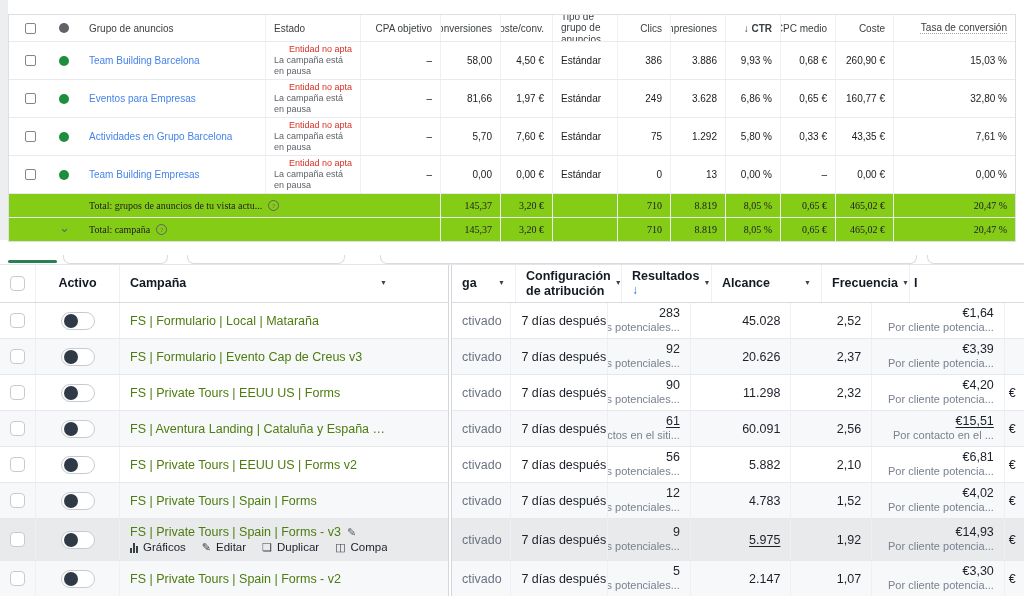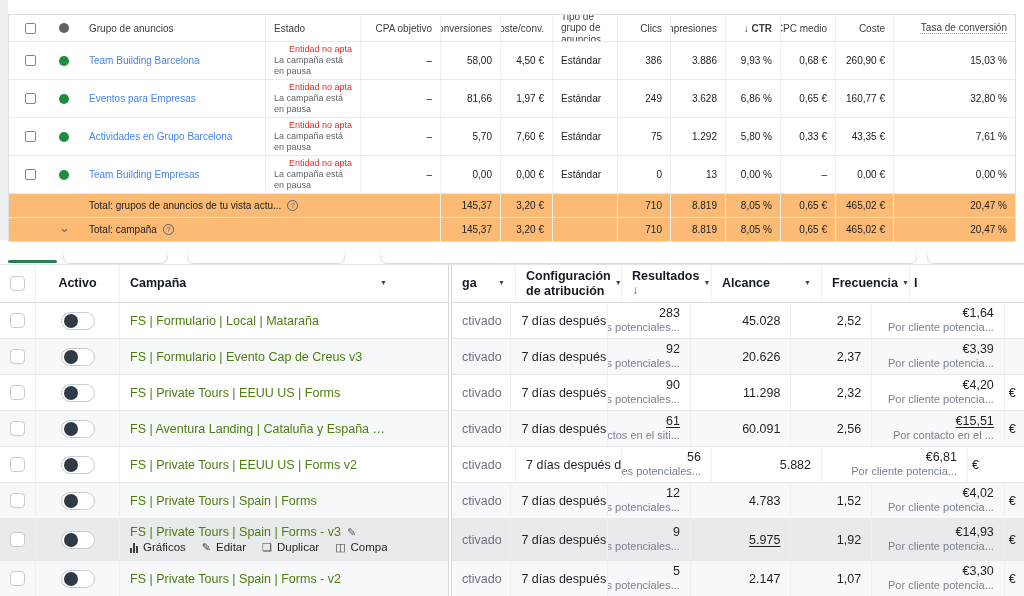--- a/index.html
+++ b/index.html
@@ -7,21 +7,21 @@
               font-family:"Liberation Sans", sans-serif; }
   .stage { position:relative; width:1024px; height:596px; }
 
   
   .gads { position:relative; padding:14px 8px 0 8px; height:252px; }
   .gads-strip { position:absolute; left:0; top:0; bottom:12px; width:8px; background:#eceef0; }
   .gtable { width:1008px; border:1px solid #dcdfe3; background:#fff; }
   .trow { display:flex; border-top:1px solid #e8eaed; align-items:stretch; }
   .trow.ghead { border-top:none; height:26px; }
   .trow.gdata { height:38px; }
-  .trow.gtotal { height:24px; background:#fdba74; }
+  .trow.gtotal { height:24px; background:#84cc16;font-family:Liberation Serif, serif; }
   .gc { display:flex; align-items:center; padding:0 8px; border-right:1px solid #eef0f2;
         font-size:10px; color:#202124; overflow:hidden; white-space:nowrap; }
   .gc:last-child { border-right:none; }
   .gc.num { justify-content:flex-end; }
   .ghead .gc { color:#3c4043; font-size:10px; }
   .ghead .gc.wrap, .gc.wrap { white-space:normal; line-height:1.15; }
   .tc-check{width:42px; border-right:none; justify-content:center;}
   .tc-dot{width:30px; border-right:none;}
   .tc-group{width:185px;}
   .tc-estado{width:95px;}
@@ -544,20 +544,21 @@
         </div>
 
         <div class="mrow">
           <div class="mc mc-ga gray-val">ctivado</div>
           <div class="mc mc-config">7 días después d...</div>
           <div class="mc mc-result stack">
               <span>56</span>
               <span class="subtxt">Clientes potenciales...</span>
             </div>
           <div class="mc mc-alcance num">5.882</div>
+          <div class="mc mc-frec num">2,10</div>
           <div class="mc mc-costo stack">
               <span>€6,81</span>
               <span class="subtxt">Por cliente potencia...</span>
             </div>
           <div class="mc mc-sliver">€</div>
         </div>
 
         <div class="mrow alt">
           <div class="mc mc-ga gray-val">ctivado</div>
           <div class="mc mc-config">7 días después d...</div>

